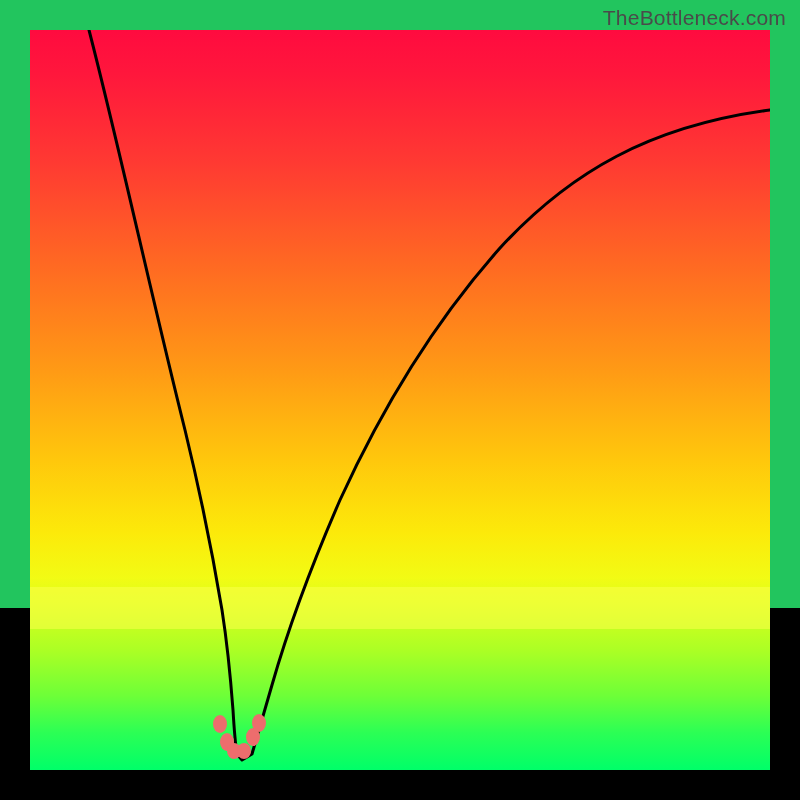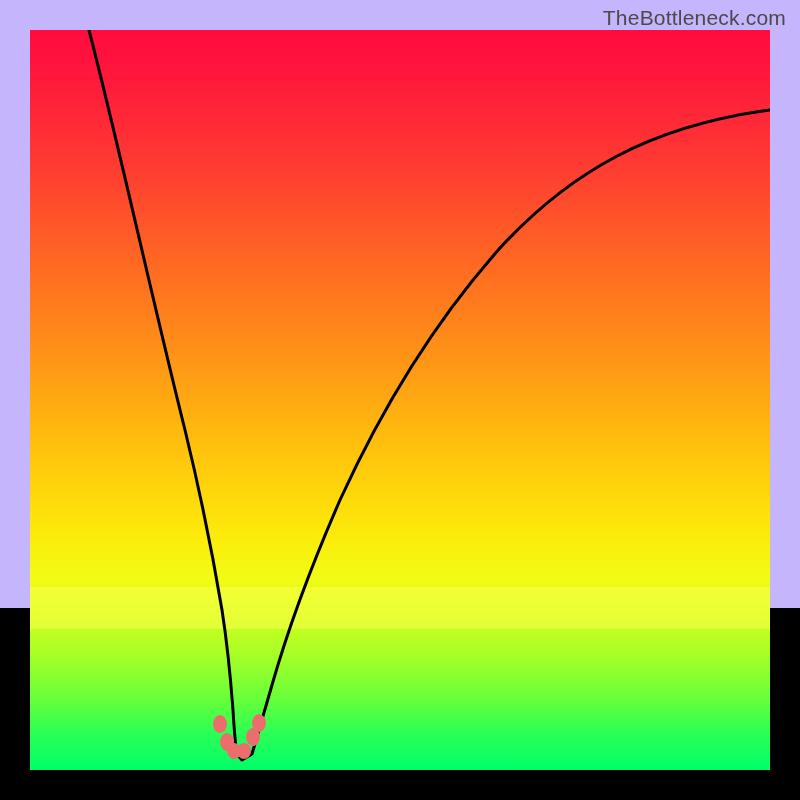--- a/index.html
+++ b/index.html
@@ -8,21 +8,21 @@
     width: 800px;
     height: 800px;
     overflow: hidden;
     background: #000;
     font-family: Arial, Helvetica, sans-serif;
   }
   .frame {
     position: relative;
     width: 800px;
     height: 608px;
-    background: #c4b5fd;
+    background: #22c55e;
   }
   .plot-area {
     position: absolute;
     left: 30px;
     top: 30px;
     width: 740px;
     height: 740px;
     
     background: linear-gradient(to bottom,
       #ff0b3f 0%,

